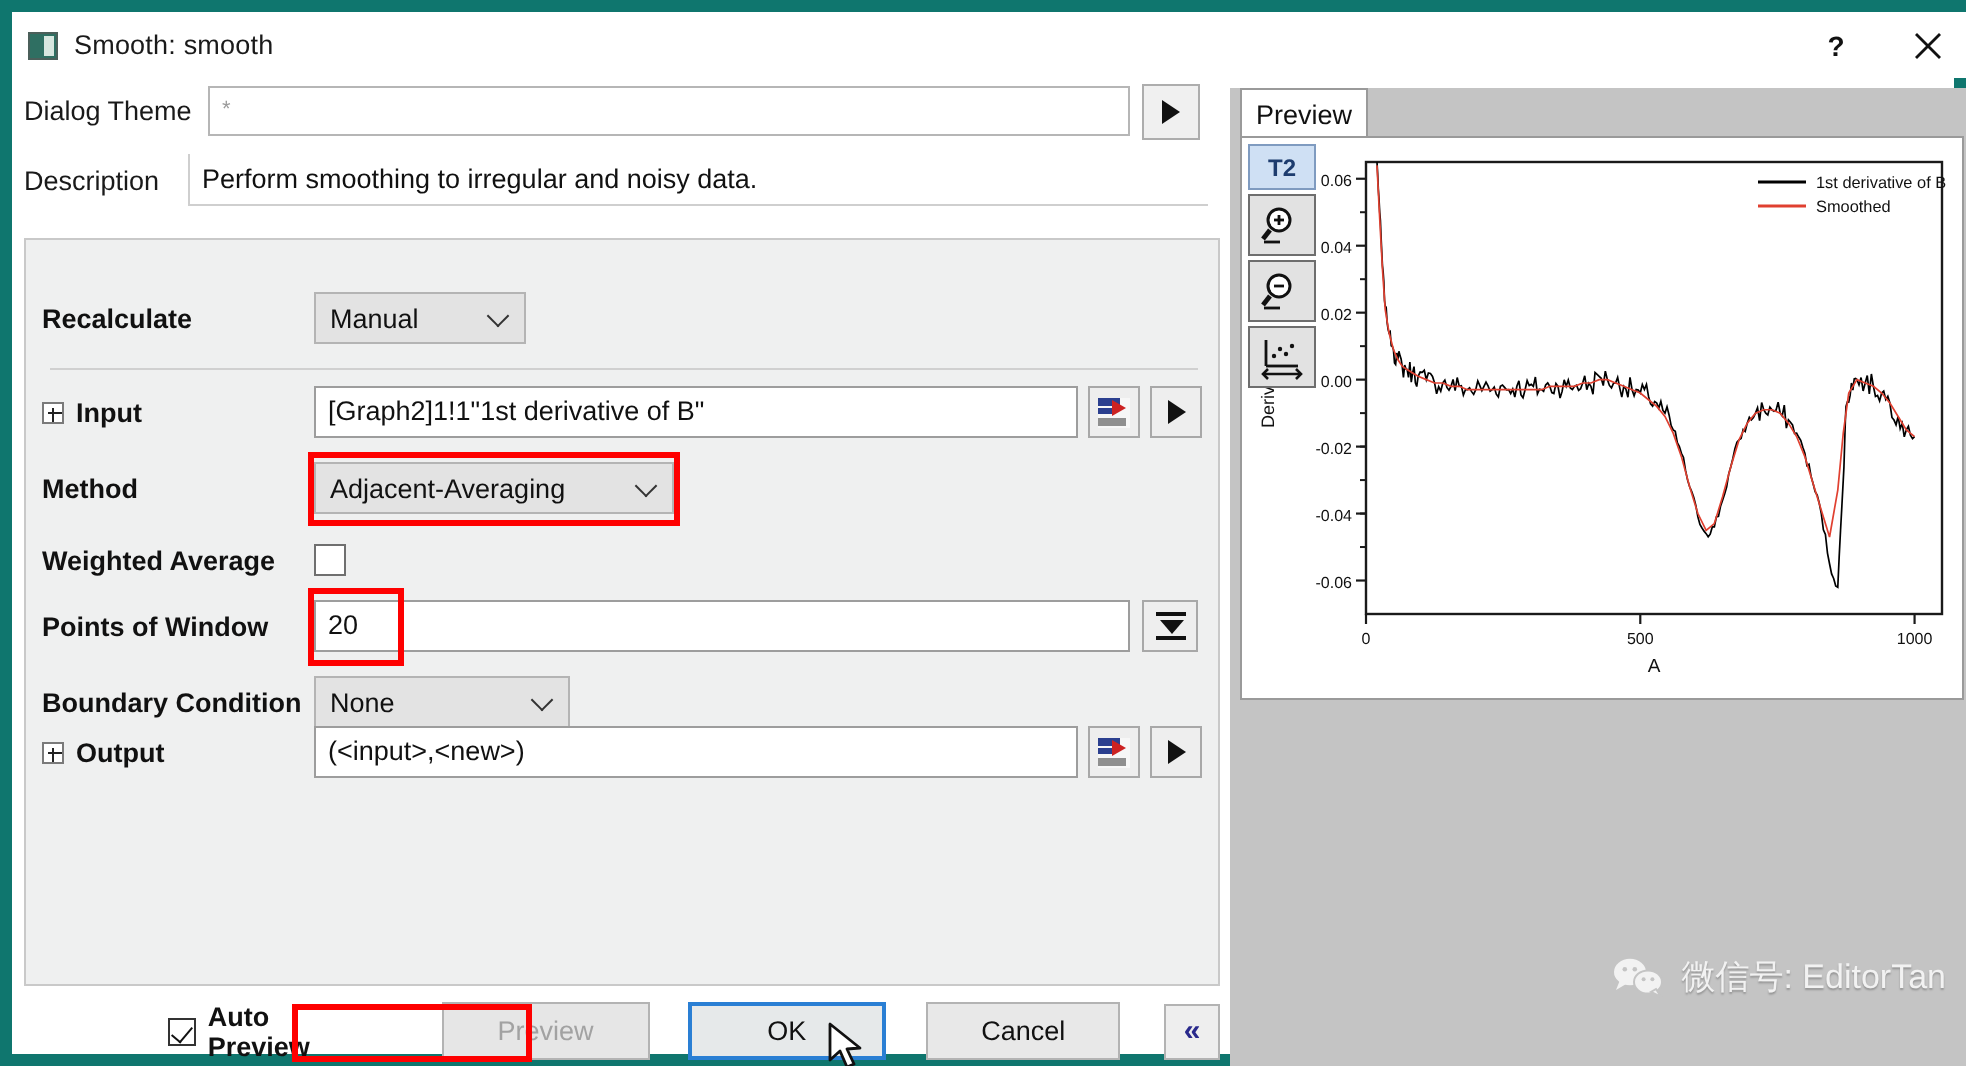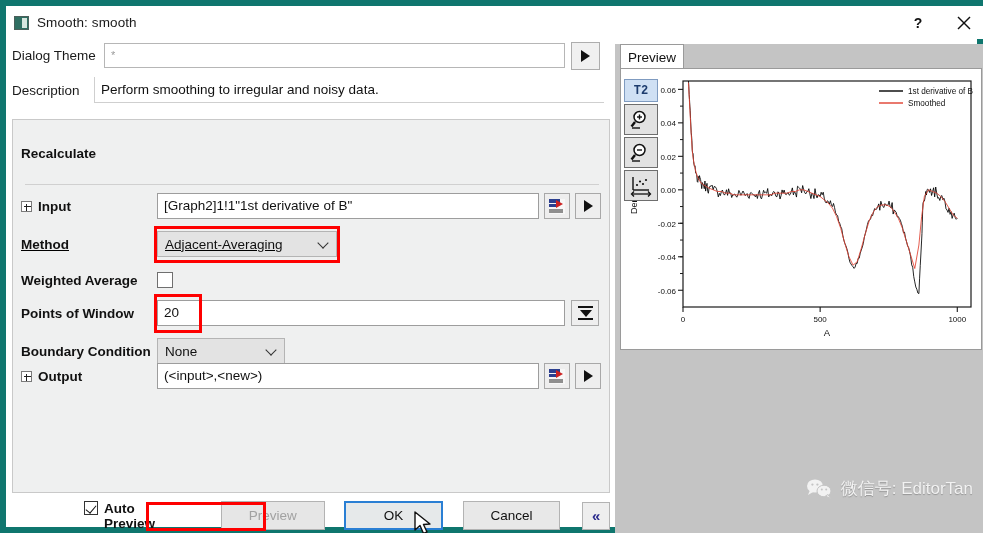--- a/index.html
+++ b/index.html
@@ -175,21 +175,21 @@
     position: absolute; border: 3px solid #fe0000;
     pointer-events: none;
   }
 
   
   #bottom-bar {
     position: absolute; left: 6px; top: 492px; width: 598px; height: 35px;
     display: flex; align-items: center;
   }
   #autoprev {
-    display: flex; align-items: flex-start; margin-left: 72px;
+    display: flex; align-items: center; margin-left: 72px;
   }
   #autoprev .cbx {
     width: 14px; height: 14px; border: 1px solid #333; background: #fff;
     position: relative; margin-right: 6px;
   }
   #autoprev .cbx:after {
     content: ""; position: absolute; left: 3px; top: 1px;
     width: 5px; height: 9px;
     border-right: 1.8px solid #111; border-bottom: 1.8px solid #111;
     transform: rotate(40deg);
@@ -223,21 +223,21 @@
     background: #ffffff; border: 1px solid #9a9a9a; border-bottom: none;
     font-size: 13.5px; color: #111;
     display: flex; align-items: center; justify-content: center;
   }
   #preview-body {
     position: absolute; left: 5px; top: 24px;
     width: 362px; height: 282px;
     background: #ffffff; border: 1px solid #9a9a9a;
   }
   #chart-toolbar {
-    position: absolute; left: 3px; top: 10px; width: 36px; font-family: Liberation Mono, monospace;
+    position: absolute; left: 3px; top: 3px; width: 36px;
   }
   .tool {
     width: 34px; height: 31px; margin-bottom: 2px;
     background: #e2e2e2; border: 1px solid #6e6e6e;
     display: flex; align-items: center; justify-content: center;
   }
   #tool-t2 {
     background: #cfe0f4; border: 1px solid #7f9bc0;
     font-size: 12px; font-weight: bold; color: #1d3c6e; height: 23px;
   }
@@ -290,20 +290,24 @@
     <div id="theme-input">*</div>
     <div id="theme-arrow">
       <span class="tri-right"></span>
     </div>
   </div>
 
   <div id="form-panel">
 
     <div class="row" style="left:8px; top:26px;">
       <span class="row-label" style="width:136px;">Recalculate</span>
+      <span class="combo" style="width:106px;">
+        <span>Manual</span>
+        <i class="chev"></i>
+      </span>
     </div>
 
     <div style="position:absolute;left:12px;top:64px;width:574px;height:1px;background:#d0d0d0;"></div>
 
     <div class="row" style="left:8px; top:73px;">
       <span style="width:136px;display:flex;align-items:center;">
         <i class="expander"></i>
         <span class="row-label">Input</span>
       </span>
       <span class="textbox" style="width:382px;">[Graph2]1!1"1st derivative of B"</span>
@@ -313,21 +317,21 @@
             <i class="ds-b2"></i>
             <i class="ds-b3"></i>
             <i class="ds-arrow"></i>
         </span>
       </span>
       <span class="sqbtn" style="margin-left:5px;">
         <span class="tri-right"></span>
       </span>
     </div>
 
-    <div class="row" style="left:8px; top:111px;text-decoration:underline;">
+    <div class="row" style="left:8px; top:111px;">
       <span class="row-label" style="width:136px;">Method</span>
       <span class="combo" style="width:180px;">
         <span>Adjacent-Averaging</span>
         <i class="chev"></i>
       </span>
     </div>
     <div class="redbox" style="left:141px; top:106px; width:186px; height:37px;"></div>
 
     <div class="row" style="left:8px; top:152px;">
       <span class="row-label" style="width:136px;">Weighted Average</span>

